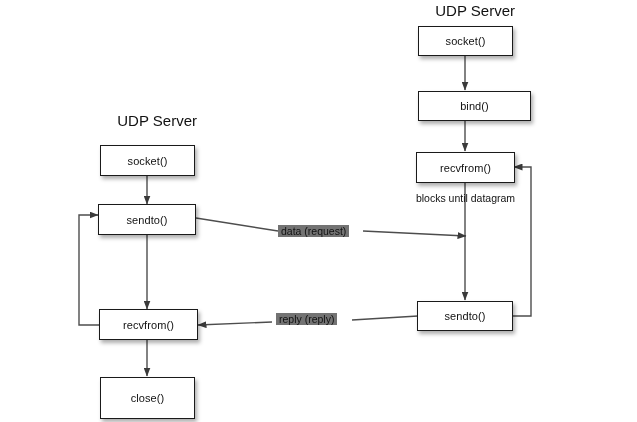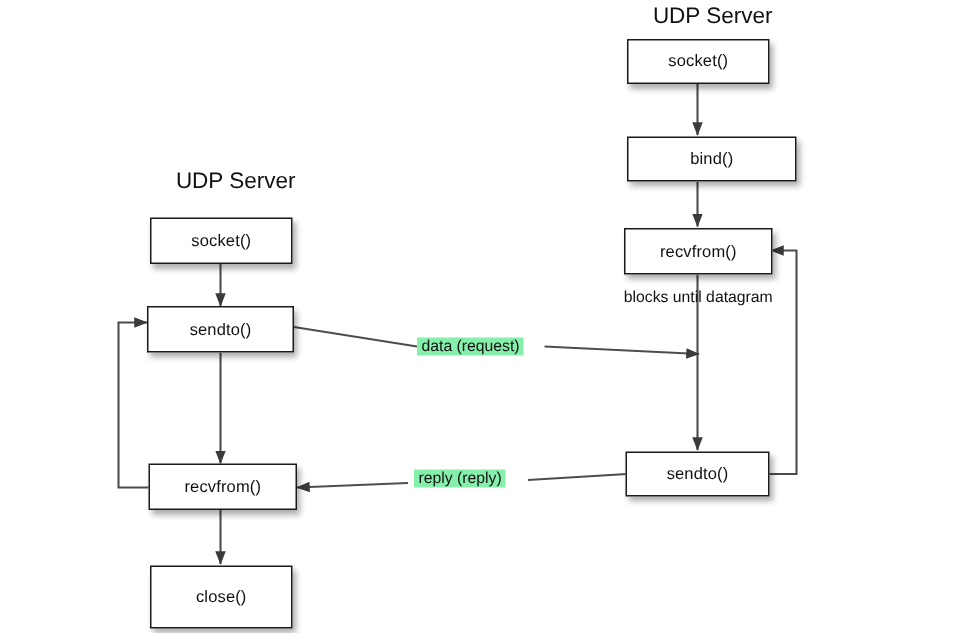--- a/index.html
+++ b/index.html
@@ -43,21 +43,21 @@
     font-size: 15px;
     color: #111111;
     white-space: nowrap;
     text-align: right;
   }
   .edge-label {
     position: absolute;
     font-size: 10.5px;
     color: #111111;
     white-space: nowrap;
-    background: #86efac;
+    background: #737373;
     padding: 0 3px;
     text-align: center;
   }
   .note-label {
     position: absolute;
     font-size: 10.5px;
     color: #111111;
     text-align: center;
     line-height: 13px;
     white-space: nowrap;

